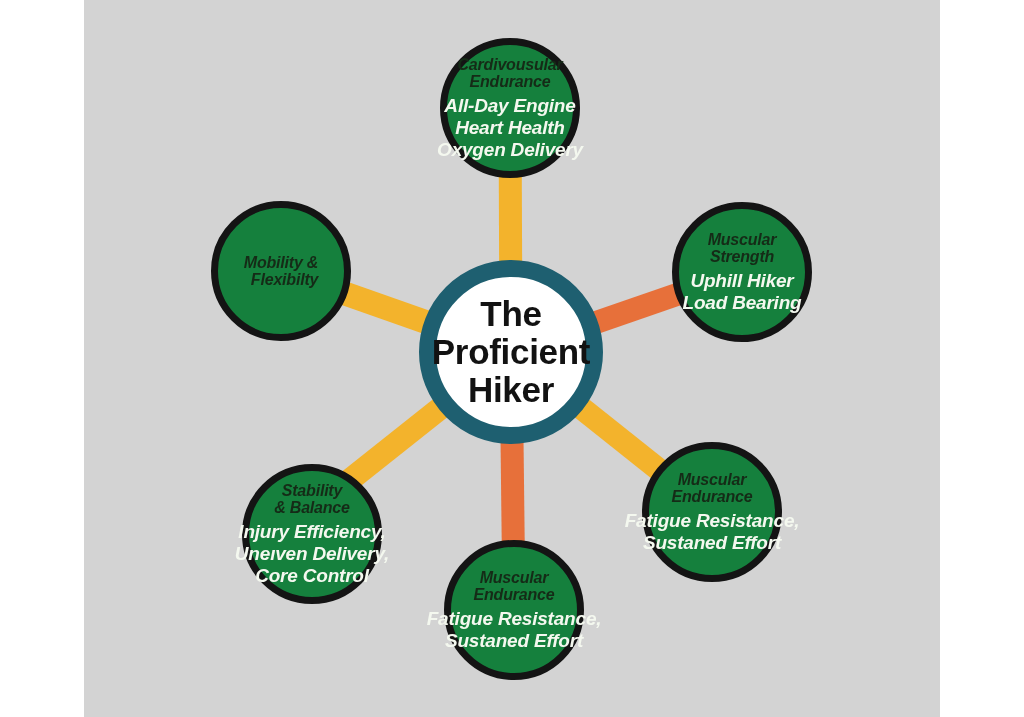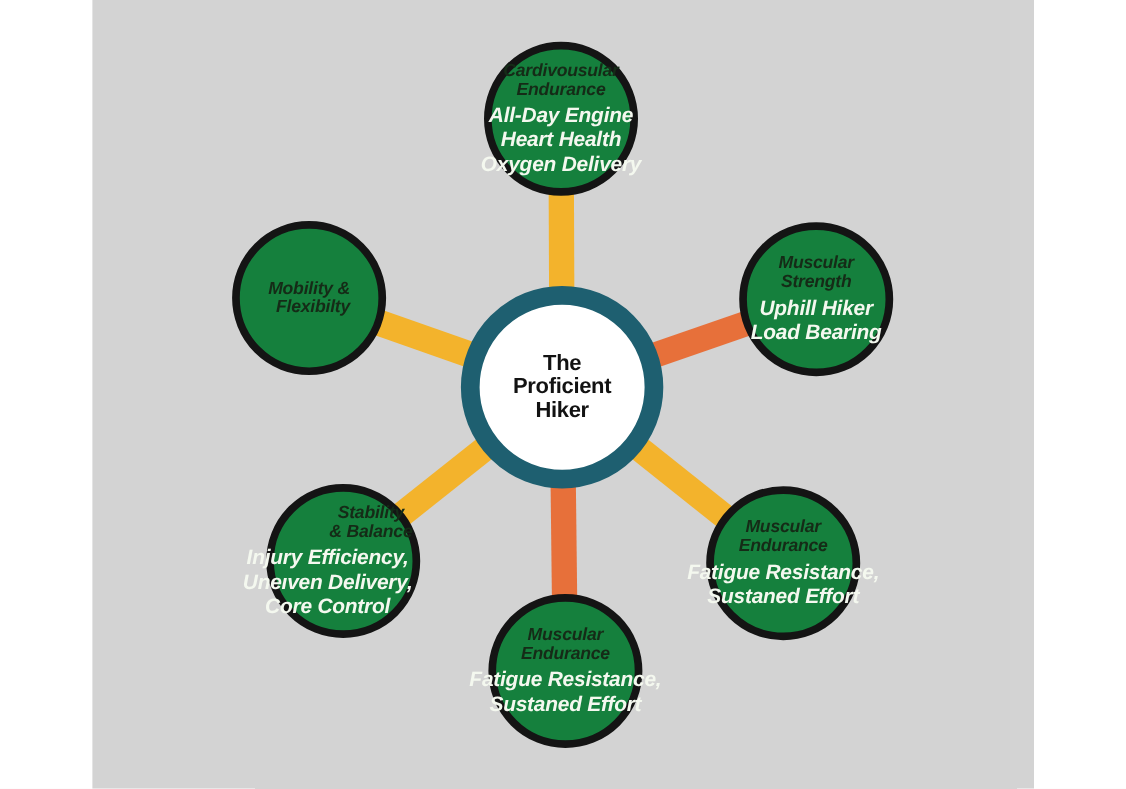--- a/index.html
+++ b/index.html
@@ -56,40 +56,40 @@
     font-size: 19px;
     line-height: 1.15;
     letter-spacing: -0.2px;
     white-space: nowrap;
   }
   .node-details span { display: block; }
   .node--cardio    { left: 440px; top:  38px; }
   .node--strength  { left: 672px; top: 202px; }
   .node--end-right { left: 642px; top: 442px; }
   .node--end-bottom{ left: 444px; top: 540px; }
-  .node--stability { left: 242px; top: 440px; align-items: flex-end; }
+  .node--stability { left: 242px; top: 464px; }
   .node--mobility  { left: 211px; top: 201px; text-align: right; }
   .hub {
     position: absolute;
     left: 419px; top: 260px;
     width: 184px; height: 184px;
     border-radius: 50%;
     background: #ffffff;
     border: 17px solid #1e5f70;
     z-index: 3;
     display: flex;
     flex-direction: column;
     align-items: center;
     justify-content: center;
     text-align: center;
   }
   .hub-title {
     color: #121212;
     font-weight: 700;
-    font-size: 20px;
+    font-size: 35px;
     line-height: 1.08;
     letter-spacing: -0.3px;
   }
   .hub-title span { display: block; }
 </style>
 </head>
 <body>
 
 <div class="page">
   <div class="canvas"></div>

